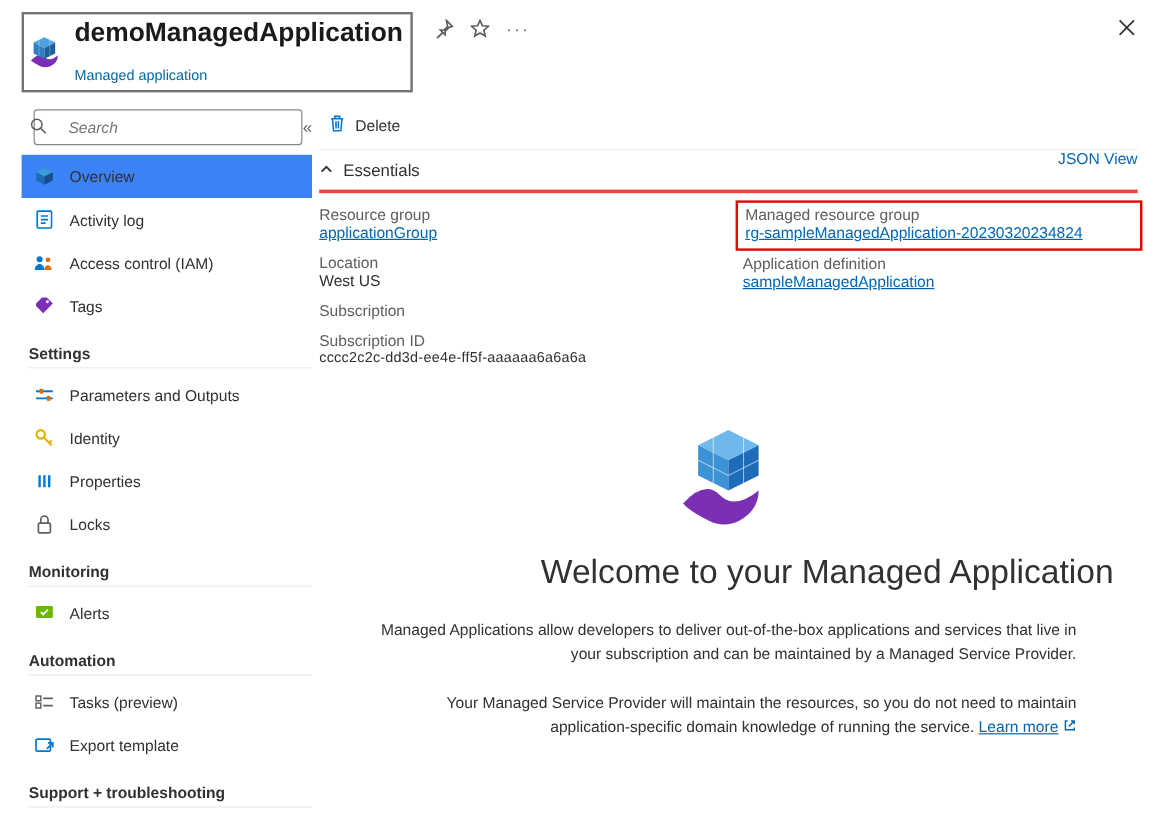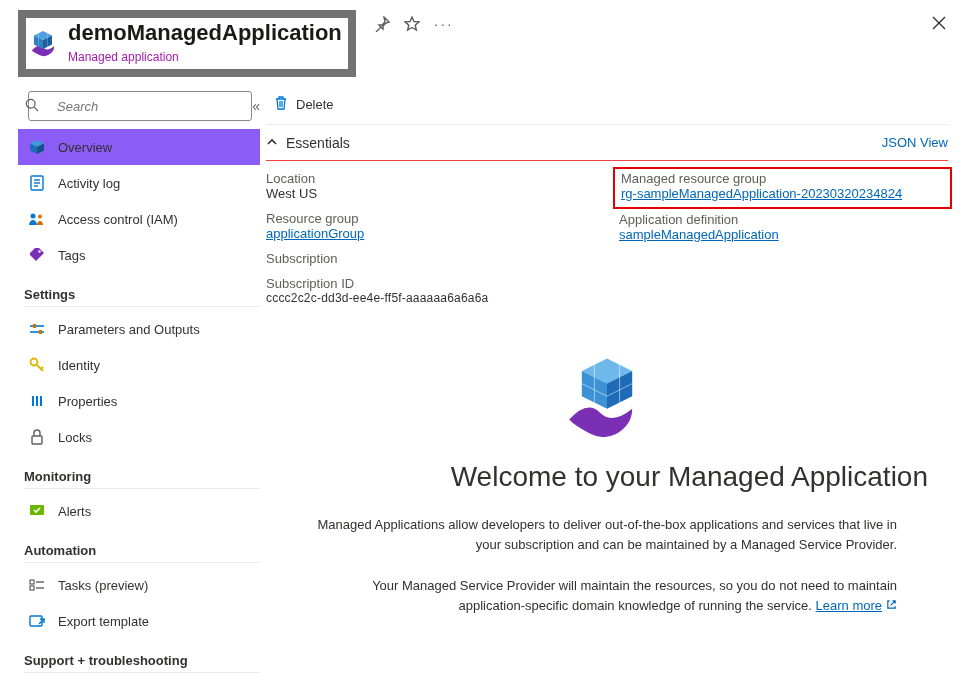--- a/index.html
+++ b/index.html
@@ -1,53 +1,53 @@
 <!DOCTYPE html>
 <html><head>
 <meta charset="utf-8">
 <style>
   * { box-sizing: border-box; }
   html, body { margin: 0; padding: 0; font-family: "Segoe UI", Arial, sans-serif; background: #fff; color: #323130; }
   .page { width: 964px; height: 680px; position: relative; overflow: hidden; }
 
   
   .header { display: flex; align-items: flex-start; padding: 10px 18px 8px 18px; }
-  .title-block { display: flex; align-items: center; border: 8px solid #737373; padding: 2px 6px 4px 2px; }
+  .title-block { display: flex; align-items: center; border: 2px solid #737373; padding: 2px 6px 4px 2px; }
   .app-icon { width: 30px; height: 30px; margin-right: 10px; flex-shrink: 0; }
   .title-text { display: flex; flex-direction: column; line-height: 1.15; }
   .title-main { font-size: 22px; font-weight: 600; color: #1b1a19; }
-  .title-sub { font-size: 12px; color: #a21caf; margin-top: 6px; }
+  .title-sub { font-size: 12px; color: #0369a1; margin-top: 18px; }
   .title-actions { display: flex; align-items: center; gap: 14px; margin-left: 18px; margin-top: 6px; }
   .title-actions .icon-btn { cursor: pointer; color: #605e5c; display: flex; align-items: center; }
   .close-x { position: absolute; right: 18px; top: 16px; cursor: pointer; font-size: 14px; color: #605e5c; }
 
   
   .body { display: flex; height: calc(680px - 60px); }
   .sidebar { width: 260px; padding: 6px 0 0 18px; }
   .main { flex: 1; padding: 0 16px 0 6px; }
 
   
   .search-row { display: flex; align-items: center; gap: 10px; margin-bottom: 8px; }
   .search-wrap { position: relative; flex: 1; }
   .search-input { width: 100%; height: 30px; padding: 4px 8px 4px 28px; border: 1px solid #8a8886; border-radius: 3px; font-size: 13px; font-style: italic; color: #4c1d95; background: #fff; margin-left: 10px; }
   .search-icon { position: absolute; left: 7px; top: 7px; color: #605e5c; }
   .collapse-chevrons { color: #605e5c; cursor: pointer; font-size: 14px; }
 
   
   .nav-item { display: flex; align-items: center; gap: 12px; font-size: 13px; height: 36px; padding: 0 10px; cursor: pointer; color: #323130; }
-  .nav-item.selected { background: #8b5cf6; align-items: center; }
+  .nav-item.selected { background: #3b82f6; align-items: center; }
   .nav-icon { width: 18px; display: flex; justify-content: center; align-items: center; }
   .section-label { font-size: 13px; font-weight: 600; color: #323130; margin: 14px 0 4px 6px; border-bottom: 1px solid #edebe9; padding-bottom: 4px; }
 
   
   .cmdbar { display: flex; height: 40px; border-bottom: 1px solid #edebe9; }
   .cmdbar-btn { display: flex; align-items: center; gap: 8px; font-size: 13px; color: #323130; cursor: pointer; padding: 0 8px; }
 
   
-  .essentials-head { display: flex; align-items: center; justify-content: space-between; height: 36px; border-bottom: 1px solid #ef4444; gap: 48px; }
+  .essentials-head { display: flex; justify-content: space-between; height: 36px; border-bottom: 3px solid #ef4444; gap: 48px; }
   .essentials-toggle { display: flex; align-items: center; gap: 8px; font-size: 14px; cursor: pointer; }
   .json-view { font-size: 13px; color: #0067b8; cursor: pointer; }
   .ess-grid { display: flex; gap: 24px; padding: 10px 0 4px 0; font-size: 13px; }
   .ess-col { flex: 1; }
   .ess-right-block { border: 2px solid #e60000; padding: 2px 6px 6px 6px; margin: -4px -4px 3px -6px; }
   .ess-field { margin-bottom: 10px; }
   .ess-label { color: #605e5c; font-size: 13px; }
   .ess-value { color: #323130; font-size: 13px; }
   .link { color: #0067b8; text-decoration: underline; cursor: pointer; }
   .subid { font-family: "Segoe UI", Arial, sans-serif; font-size: 12px; letter-spacing: .2px; }
@@ -267,26 +267,26 @@
                 <path d="M2 8l4-4 4 4" fill="none" stroke="#323130" stroke-width="1.6"></path>
               </svg></span>
           <span>Essentials</span>
         </div>
         <span class="json-view">JSON View</span>
       </div>
 
       <div class="ess-grid">
         <div class="ess-col">
           <div class="ess-field">
+            <div class="ess-label">Resource group</div>
+            <div><span class="link">applicationGroup</span></div>
+          </div>
+          <div class="ess-field">
             <div class="ess-label">Location</div>
             <div class="ess-value">West US</div>
-          </div>
-          <div class="ess-field">
-            <div class="ess-label">Resource group</div>
-            <div><span class="link">applicationGroup</span></div>
           </div>
           <div class="ess-field">
             <div class="ess-label">Subscription</div>
           </div>
           <div class="ess-field">
             <div class="ess-label">Subscription ID</div>
             <div class="ess-value subid">cccc2c2c-dd3d-ee4e-ff5f-aaaaaa6a6a6a</div>
           </div>
         </div>
         <div class="ess-col">

